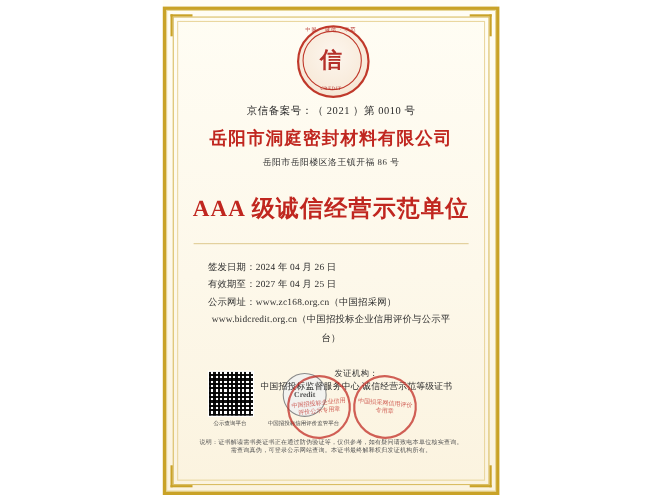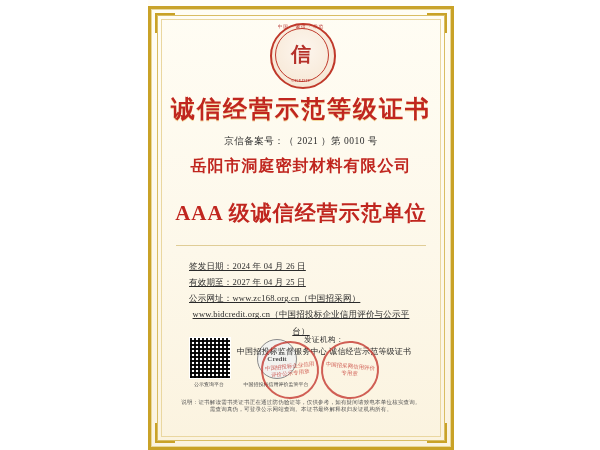--- a/index.html
+++ b/index.html
@@ -94,21 +94,21 @@
   }
   .grade{
     margin-top:22px;font-size:21px;font-weight:bold;color:#c0261f;letter-spacing:1px;
   }
   .rule{
     margin:18px auto 0;width:250px;height:1px;background:#e0cd96;
   }
   .meta{
     margin-top:12px;text-align:left;padding-left:22px;
   }
-  .meta div{font-size:8.5px;color:#2b2b2b;line-height:1.9;letter-spacing:.2px;text-decoration:underline;}
+  .meta div{font-size:8.5px;color:#2b2b2b;line-height:1.9;letter-spacing:.2px;}
   .meta .center-line{text-align:center;padding-right:22px;}
 
   .bottom-area{
     position:absolute;left:12px;right:12px;bottom:18px;height:78px;
   }
   .qr{
     position:absolute;left:10px;top:0;width:40px;height:40px;
     background:
       repeating-linear-gradient(90deg,#111 0 2px,#fff 2px 4px),
       repeating-linear-gradient(0deg,#111 0 2px,#fff 2px 4px);
@@ -173,23 +173,23 @@
     <div class="content">
 
       <div class="emblem">
         <div class="ring"></div>
         <div class="ring2"></div>
         <div class="emblem-top-text">中国 · 诚信 · 示范</div>
         <div class="glyph">信</div>
         <div class="emblem-bottom-text">CREDIT</div>
       </div>
 
-      <div class="main-title">诚信经营示范等级证书</div>
       <div class="reg-line">京信备案号：（ 2021 ）第 0010 号</div>
       <div class="company">岳阳市洞庭密封材料有限公司</div>
+      <div class="company-addr">岳阳市岳阳楼区洛王镇开福 86 号</div>
       <div class="grade">AAA 级诚信经营示范单位</div>
 
       <div class="rule"></div>
 
       <div class="meta">
         <div>签发日期：2024 年 04 月 26 日</div>
         <div>有效期至：2027 年 04 月 25 日</div>
         <div>公示网址：www.zc168.org.cn（中国招采网）</div>
         <div class="center-line">www.bidcredit.org.cn（中国招投标企业信用评价与公示平台）</div>
       </div>

